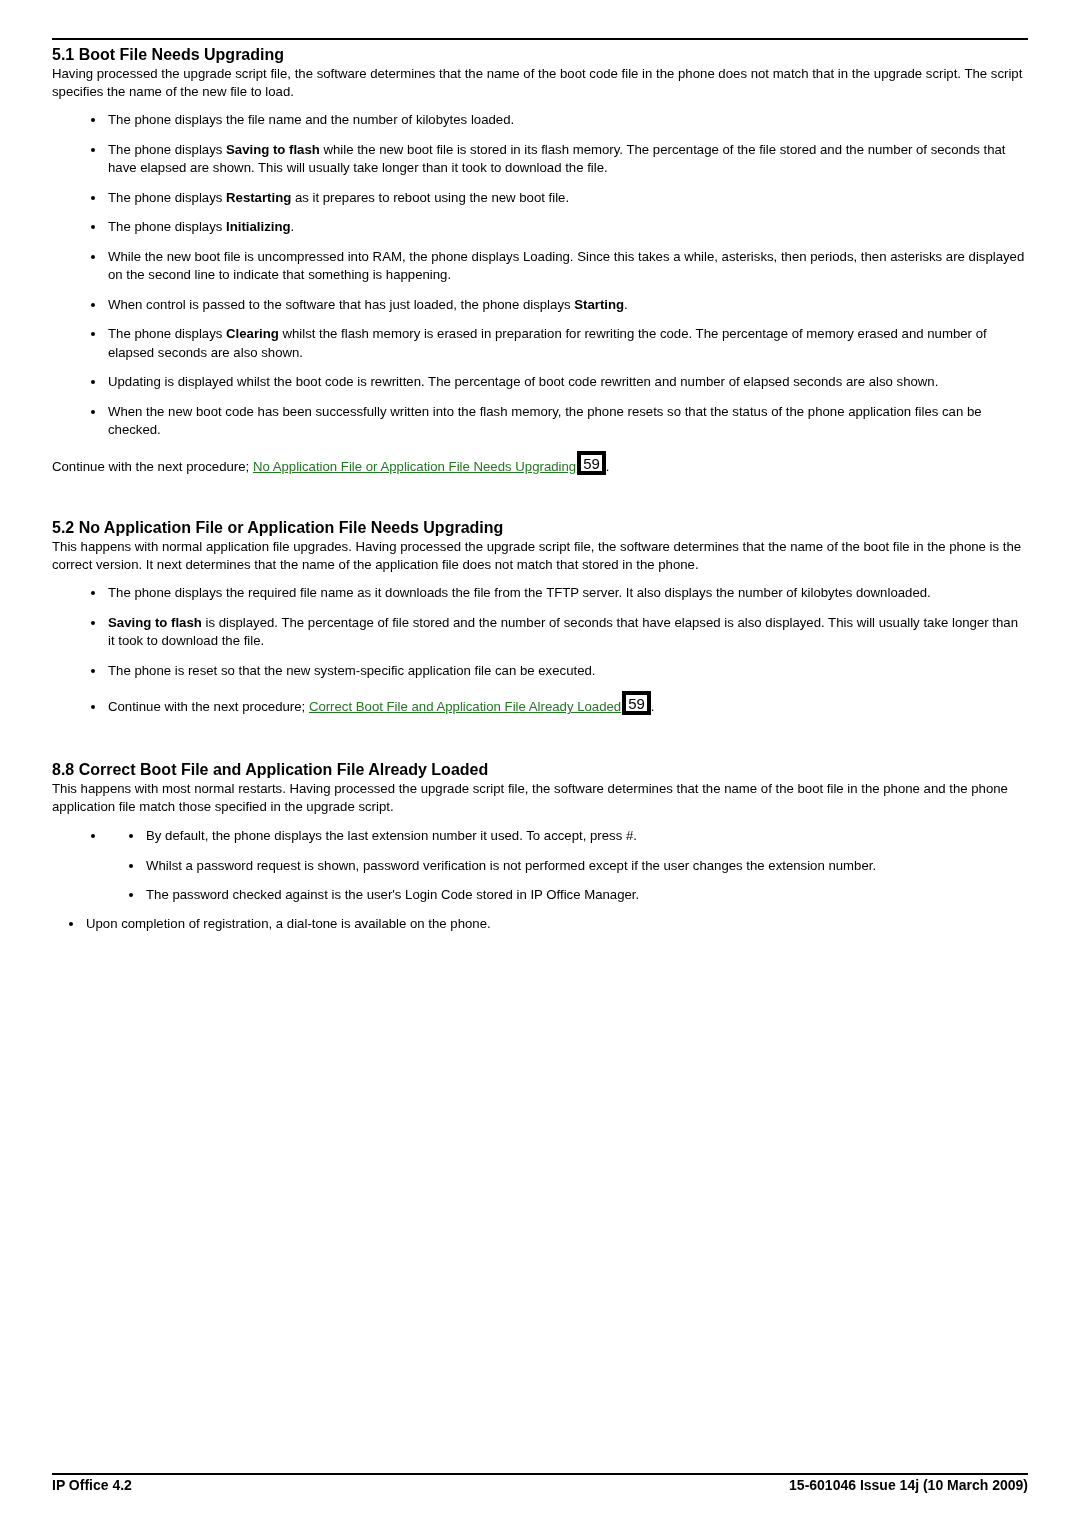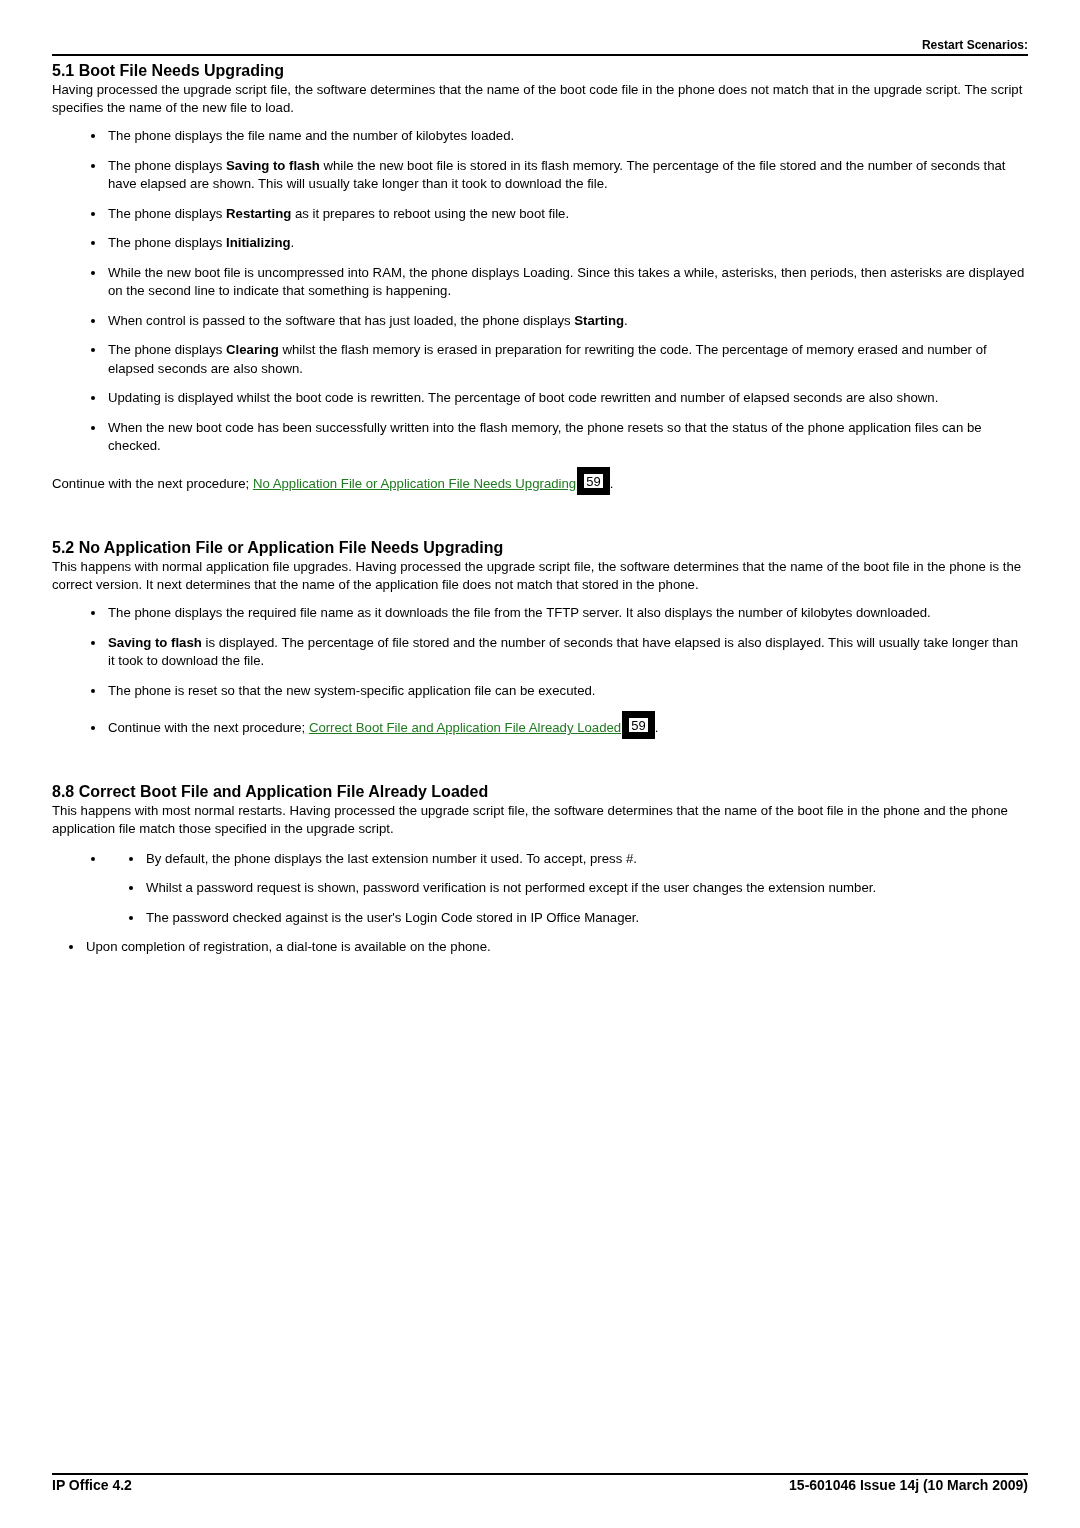--- a/index.html
+++ b/index.html
@@ -64,22 +64,22 @@
     line-height: 1.4;
     margin-bottom: 11px;
     padding-left: 2px;
   }
   a.xref {
     color: #1f7a1f;
     text-decoration: underline;
   }
   .pageref-box {
     display: inline-block;
-    border: 7px solid #000000;
-    font-size: 13px;
+    border: 4px solid #000000;
+    font-size: 15px;
     line-height: 1;
     padding: 1px 2px 0px 2px;
     vertical-align: 2px;
     margin-left: 1px;
     background: #fff;
     color: #000;
   }
   .pageref-box::after {
     content: "";
   }
@@ -103,21 +103,20 @@
   }
   .footer-left { text-align: left; }
   .footer-right { text-align: right; }
   strong { font-weight: bold; }
   .continue-para { margin-top: 3px; font-size: 13.2px; }
 </style>
 </head>
 <body>
 
 <div>
-  <div class="header-text">Restart Scenarios:</div>
   <div class="header-line"></div>
 </div>
 
 <h2 class="section-title">5.1 Boot File Needs Upgrading</h2>
 <p class="body">Having processed the upgrade script file, the software determines that the name of the boot code file in the phone does not match that in the upgrade script. The script specifies the name of the new file to load.</p>
 <ul class="level1">
   <li><span>The phone displays the file name and the number of kilobytes loaded.</span></li>
   <li><span>The phone displays </span><strong>Saving to flash</strong><span> while the new boot file is stored in its flash memory. The percentage of the file stored and the number of seconds that have elapsed are shown. This will usually take longer than it took to download the file.</span></li>
   <li><span>The phone displays </span><strong>Restarting</strong><span> as it prepares to reboot using the new boot file.</span></li>
   <li><span>The phone displays </span><strong>Initializing</strong><span>.</span></li>

